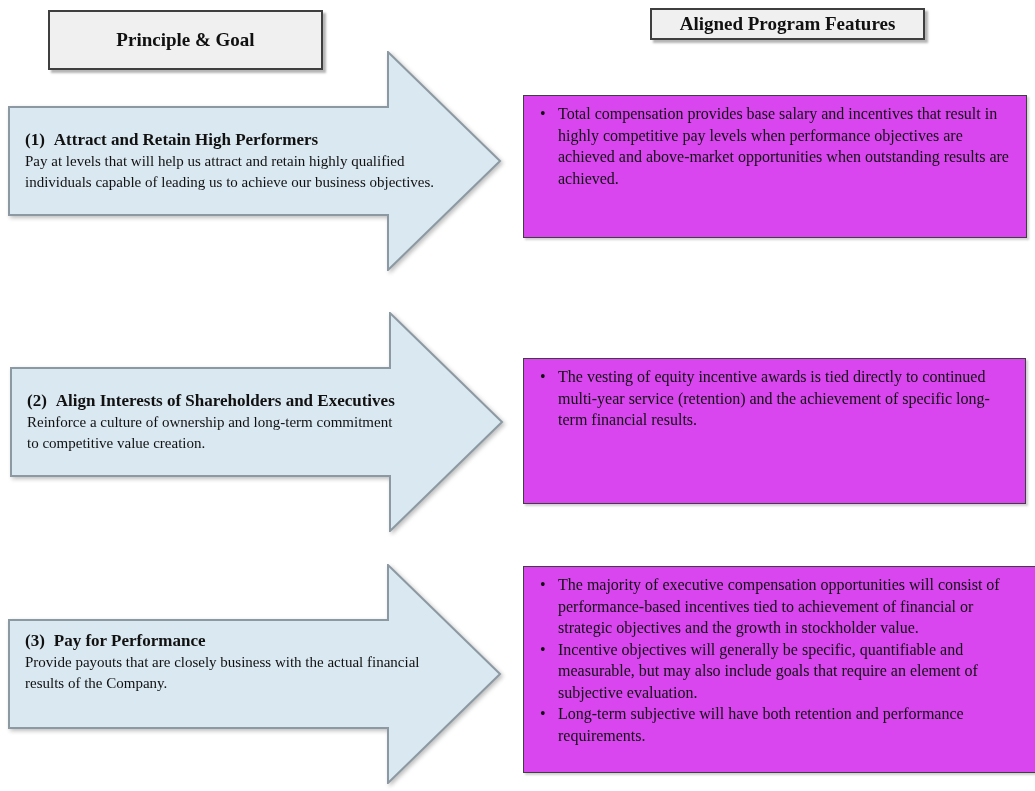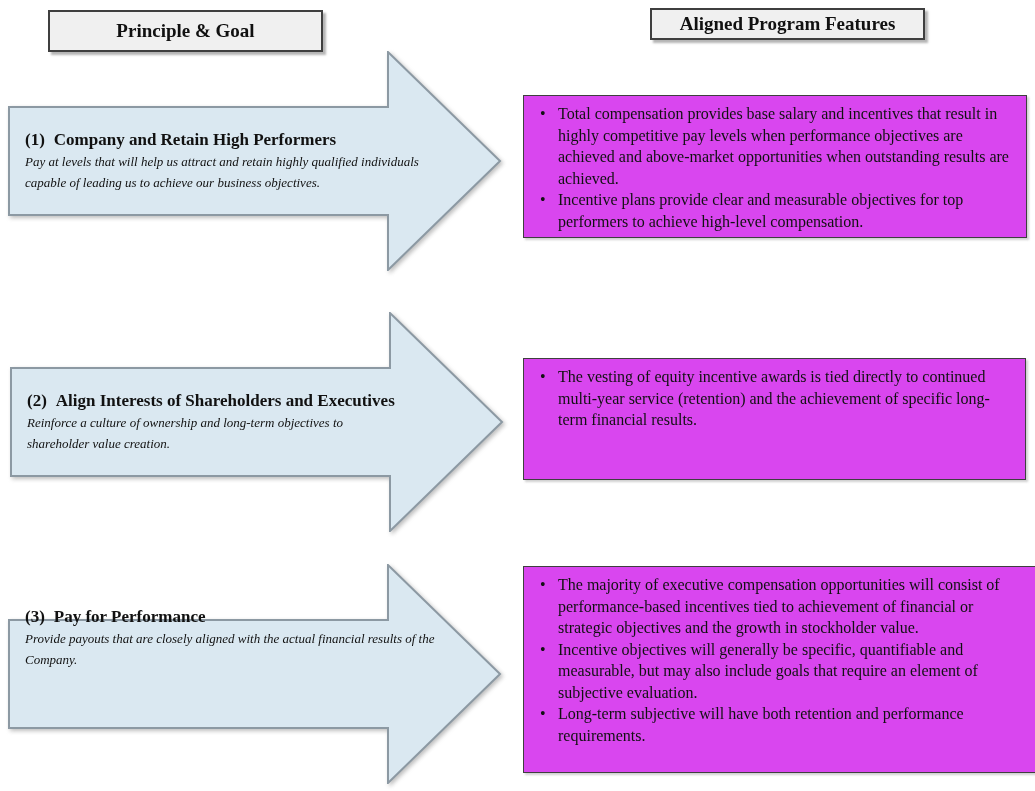--- a/index.html
+++ b/index.html
@@ -23,21 +23,21 @@
     background: #f0f0f0;
     border: 2px solid #3f3f3f;
     box-shadow: 3px 3px 2px rgba(120,120,120,0.55);
     display: flex;
     align-items: center;
     justify-content: center;
     font-weight: bold;
     font-size: 19px;
     box-sizing: border-box;
   }
-  .header-left  { left: 48px;  top: 10px; width: 275px; height: 42px; }
+  .header-left  { left: 48px;  top: 10px; width: 275px; height: 60px; }
   .header-right { left: 650px; top: 8px;  width: 275px; height: 32px; text-align: center; }
 
   
   .arrow {
     position: absolute;
     width: 494px;
     height: 220px;
   }
   .arrow svg { display: block; width: 100%; height: 100%; }
   .arrow polygon {
@@ -54,47 +54,46 @@
   .principle-text {
     position: absolute;
     height: 108px;
     width: 440px;
     display: flex;
     flex-direction: column;
     justify-content: center;
   }
   .principle-1 { left: 25px; top: 107px; }
   .principle-2 { left: 27px; top: 368px; }
-  .principle-3 { left: 25px; top: 584px; }
+  .principle-3 { left: 25px; top: 608px; }
   .p-title-line {
     font-weight: bold;
     font-size: 17px;
     line-height: 22px;
     white-space: nowrap;
   }
   .p-num { margin-right: 9px; }
   .p-goal {
-    font-style: italic;
-    font-size: 13px;
+    font-size: 15px;
     line-height: 21px;
   }
   .goal-r1 { max-width: 415px; }
   .goal-r2 { max-width: 370px; }
   .goal-r3 { max-width: 425px; }
 
   
   .feature-box {
     position: absolute;
     background: #d946ef;
     border: 1.5px solid #3f3f3f;
     box-shadow: 2px 2px 2px rgba(150,150,150,0.45);
     box-sizing: border-box;
   }
   .feature-box-1 { left: 523px; top: 95px;  width: 504px; height: 143px; }
-  .feature-box-2 { left: 523px; top: 358px; width: 503px; height: 122px; }
+  .feature-box-2 { left: 523px; top: 358px; width: 503px; height: 146px; }
   .feature-box-3 { left: 523px; top: 566px; width: 518px; height: 207px; }
   .feature-list {
     margin: 0;
     padding: 7px 14px 0 0;
     list-style: none;
   }
   .feature-list li {
     position: relative;
     padding-left: 34px;
     font-size: 16px;
@@ -119,60 +118,59 @@
     <span>Aligned Program Features</span>
   </div>
 
   <div class="arrow arrow-1 arrow-shadow">
     <svg viewBox="0 0 494 220">
       <polygon points="1,56 380,56 380,1 492,110 380,219 380,164 1,164"></polygon>
     </svg>
   </div>
   <div class="principle-text principle-1">
     <div class="p-title-line">
-      <span class="p-num">(1)</span><span class="p-title">Company and Retain High Performers</span>
+      <span class="p-num">(1)</span><span class="p-title">Attract and Retain High Performers</span>
     </div>
     <div class="p-goal goal-r1">Pay at levels that will help us attract and retain highly qualified individuals capable of leading us to achieve our business objectives.</div>
   </div>
 
   <div class="feature-box feature-box-1">
     <ul class="feature-list">
       <li>Total compensation provides base salary and incentives that result in highly competitive pay levels when performance objectives are achieved and above-market opportunities when outstanding results are achieved.</li>
-      <li>Incentive plans provide clear and measurable objectives for top performers to achieve high-level compensation.</li>
     </ul>
   </div>
 
   <div class="arrow arrow-2 arrow-shadow">
     <svg viewBox="0 0 494 220">
       <polygon points="1,56 380,56 380,1 492,110 380,219 380,164 1,164"></polygon>
     </svg>
   </div>
   <div class="principle-text principle-2">
     <div class="p-title-line">
       <span class="p-num">(2)</span><span class="p-title">Align Interests of Shareholders and Executives</span>
     </div>
-    <div class="p-goal goal-r2">Reinforce a culture of ownership and long-term objectives to shareholder value creation.</div>
+    <div class="p-goal goal-r2">Reinforce a culture of ownership and long-term commitment to competitive value creation.</div>
   </div>
 
   <div class="feature-box feature-box-2">
     <ul class="feature-list">
       <li>The vesting of equity incentive awards is tied directly to continued multi-year service (retention) and the achievement of specific long-term financial results.</li>
     </ul>
   </div>
 
   <div class="arrow arrow-3 arrow-shadow">
     <svg viewBox="0 0 494 220">
       <polygon points="1,56 380,56 380,1 492,110 380,219 380,164 1,164"></polygon>
     </svg>
   </div>
   <div class="principle-text principle-3">
     <div class="p-title-line">
       <span class="p-num">(3)</span><span class="p-title">Pay for Performance</span>
     </div>
-    <div class="p-goal goal-r3">Provide payouts that are closely aligned with the actual financial results of the Company.</div>
+    <div class="p-goal goal-r3">Provide payouts that are closely business with the actual financial results of the Company.</div>
   </div>
 
   <div class="feature-box feature-box-3">
     <ul class="feature-list">
       <li>The majority of executive compensation opportunities will consist of performance-based incentives tied to achievement of financial or strategic objectives and the growth in stockholder value.</li>
       <li>Incentive objectives will generally be specific, quantifiable and measurable, but may also include goals that require an element of subjective evaluation.</li>
       <li>Long-term subjective will have both retention and performance requirements.</li>
     </ul>
   </div>
 

